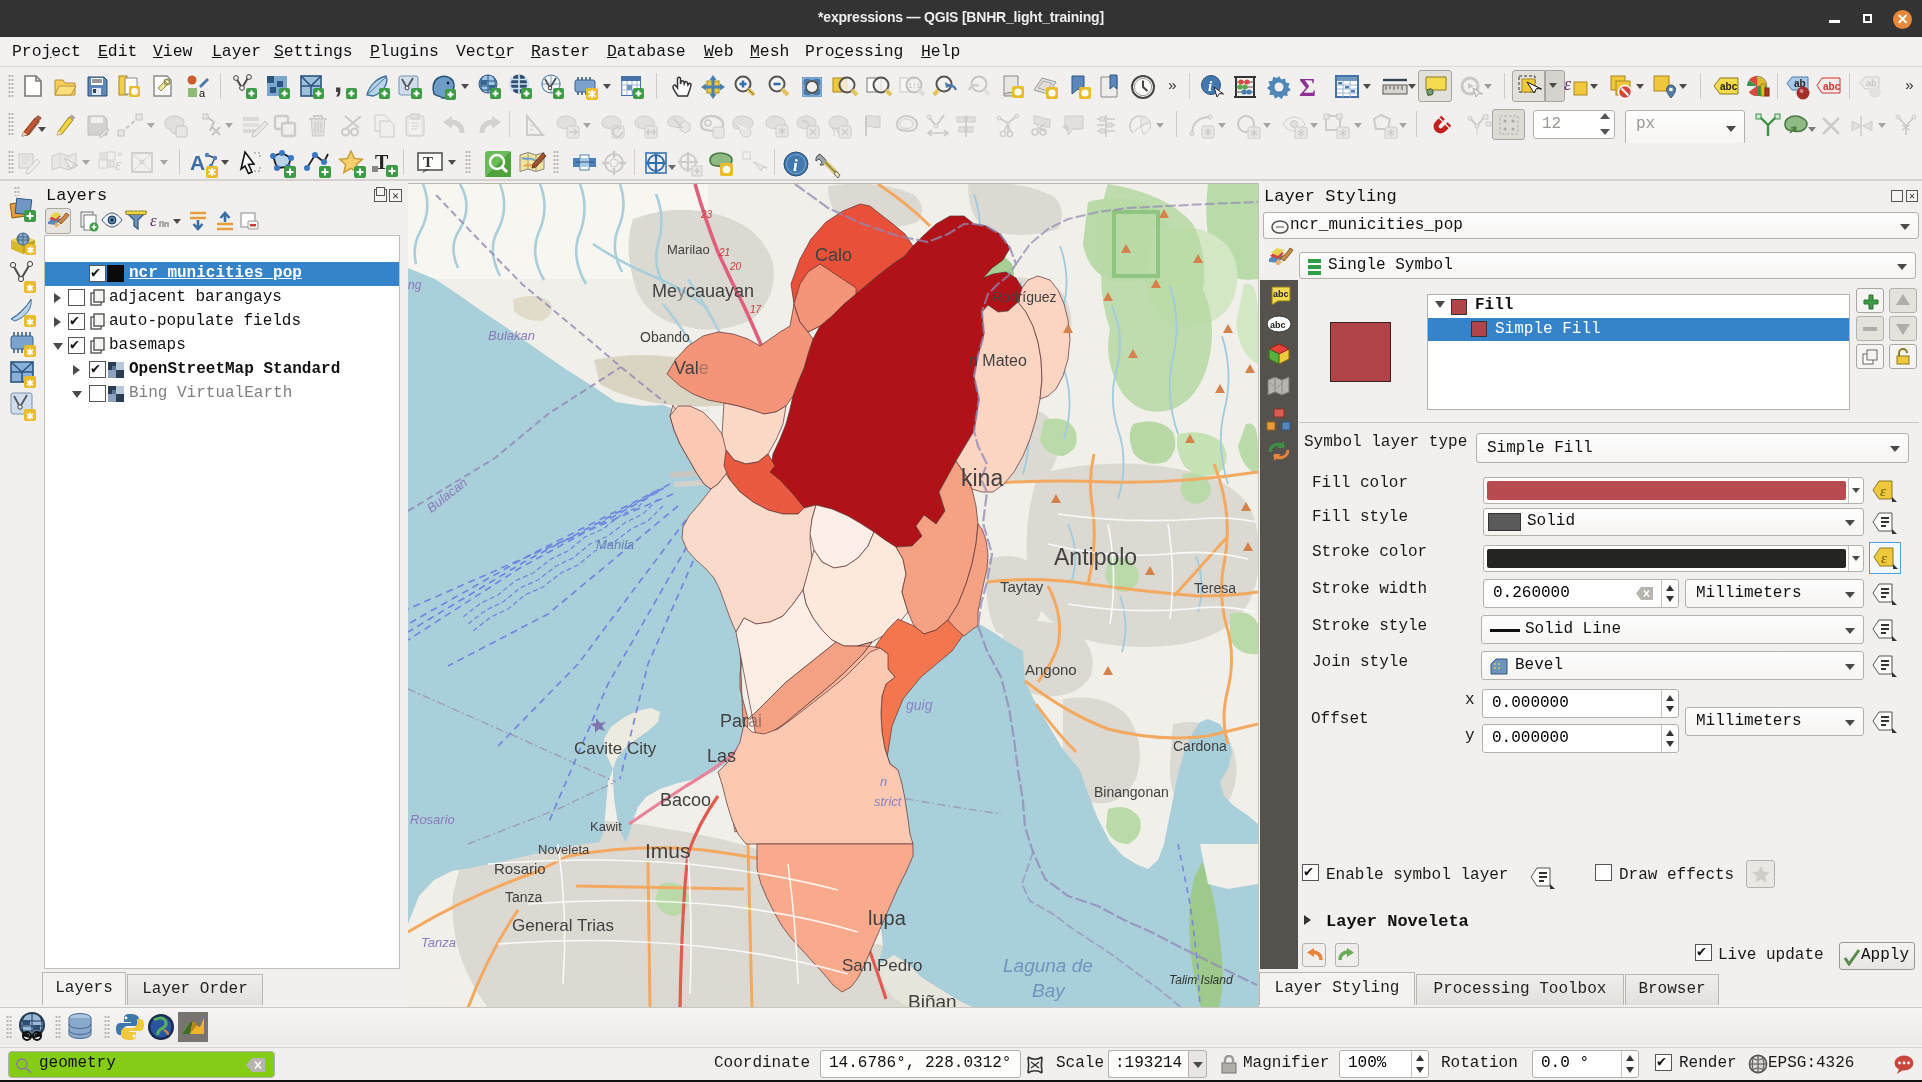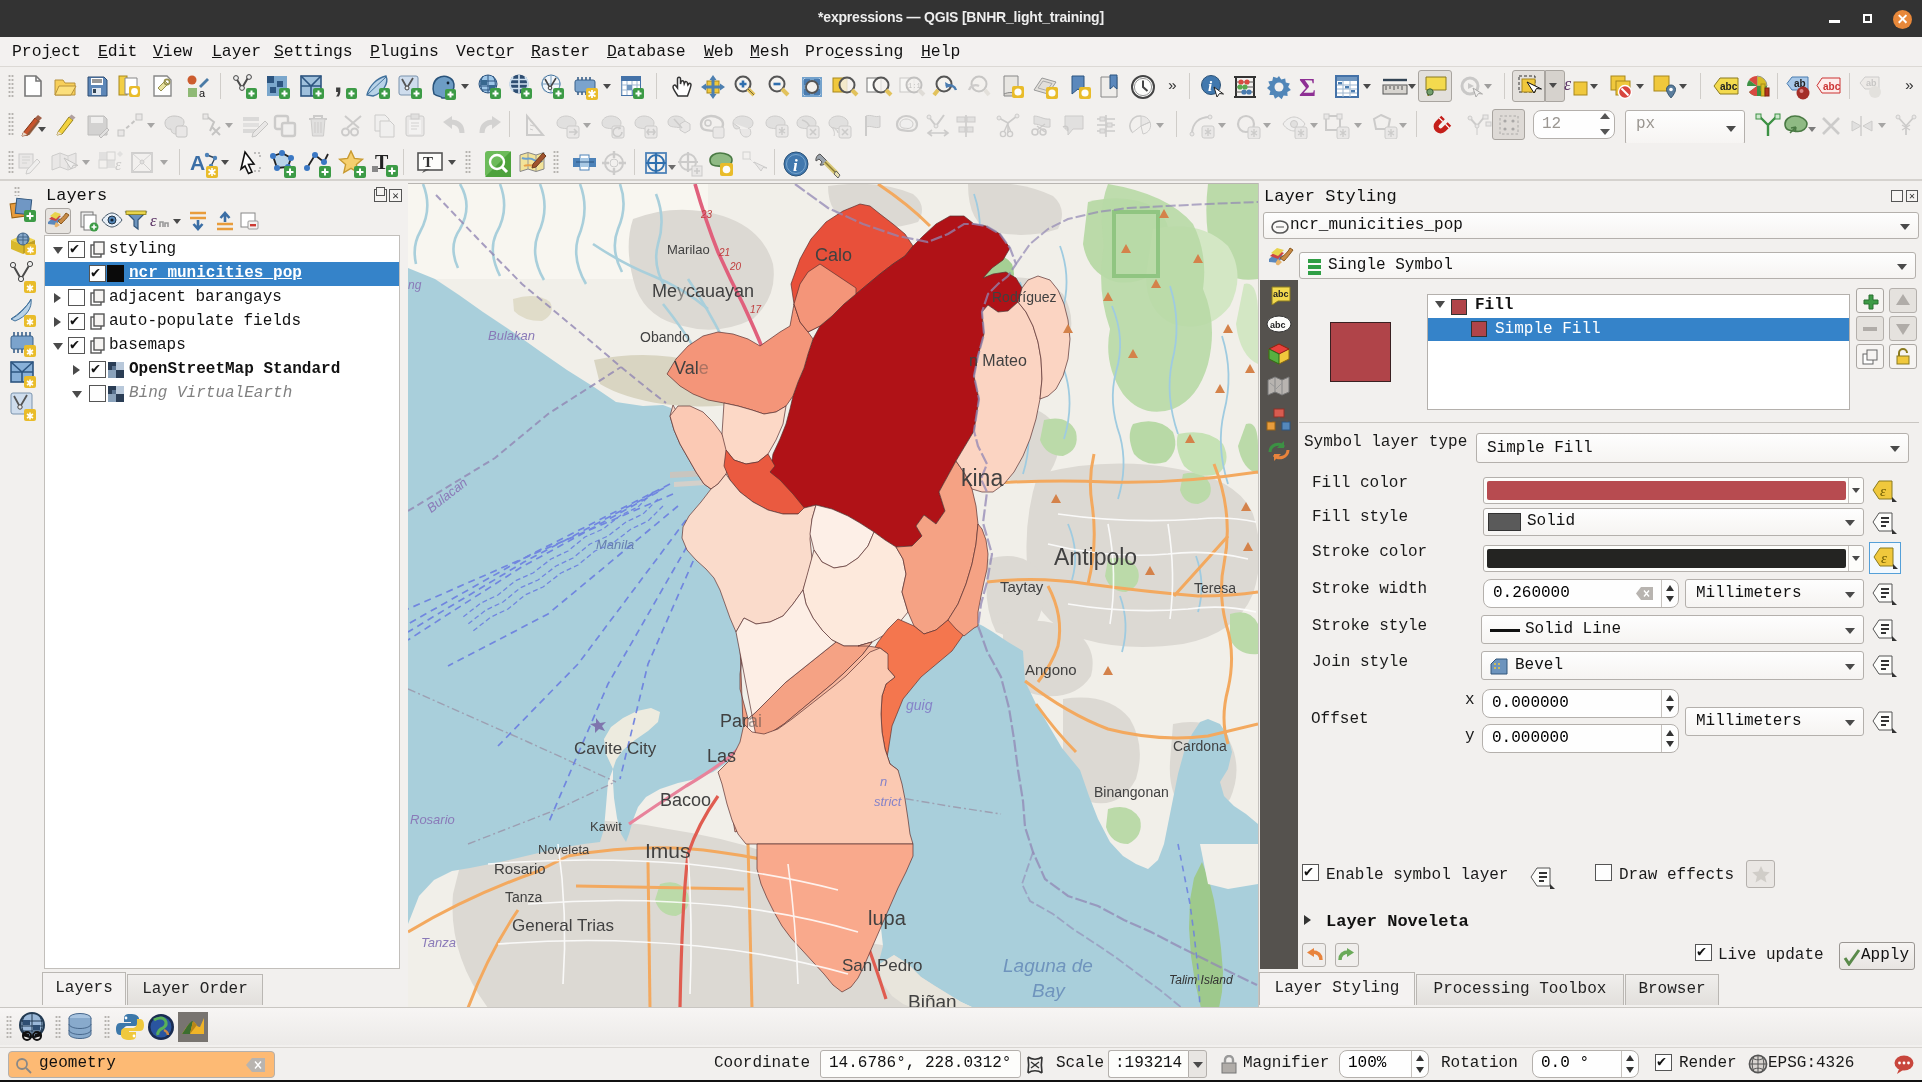--- a/index.html
+++ b/index.html
@@ -28,21 +28,21 @@
 .cb.ck:after{content:"✔";position:absolute;left:1px;top:-3px;font-size:15px;color:#111;font-weight:bold}
 .tri-r{position:absolute;width:0;height:0;border-top:5px solid transparent;border-bottom:5px solid transparent;border-left:7px solid #4a4a4a;top:7px}
 .tri-d{position:absolute;width:0;height:0;border-left:5px solid transparent;border-right:5px solid transparent;border-top:7px solid #4a4a4a;top:9px}
 
 #map{position:absolute;left:408px;top:183px;width:850px;height:824px;background:#f1efe9;overflow:hidden;border-top:1px solid #b8b5b1}
 
 #rightpanel{position:absolute;left:1258px;top:183px;width:664px;height:824px;background:#f2f0ee;border-left:1px solid #c6c3bf}
 .combo{position:absolute;background:linear-gradient(#fefefe,#f6f4f2);border:1px solid #b4b0ac;border-radius:3px}
 .combo .carr{position:absolute;right:8px;top:50%;margin-top:-2px;width:0;height:0;border-left:5px solid transparent;border-right:5px solid transparent;border-top:6px solid #4a4a4a}
 .rlabel{position:absolute;font-size:16px;color:#1a1a1a}
-.spin{position:absolute;background:#fefefe;border:1px solid #b4b0ac;border-radius:8px}
+.spin{position:absolute;background:#fefefe;border:1px solid #b4b0ac;border-radius:3px}
 
 #pluginrow{position:absolute;left:0;top:1007px;width:1922px;height:38px;background:linear-gradient(#f7f5f4,#eceae8);border-top:1px solid #c9c6c2}
 #statusbar{position:absolute;left:0;top:1047px;width:1922px;height:33px;background:#f2f0ee;border-top:1px solid #d8d5d1;font-size:16px}
 #blackline{position:absolute;left:0;top:1080px;width:1922px;height:2px;background:#111}
 .tab{position:absolute;height:31px;background:linear-gradient(#f0eeec,#e2dfdc);border:1px solid #bab7b3;border-bottom:none;font-size:16px;color:#222;text-align:center}
 .tab.sel{background:#f4f2f1;height:33px;z-index:2}
 </style>
 </head>
 <body>
 <div id="titlebar">
@@ -1158,29 +1158,20 @@
       </svg>
     </div>
 <div class="ic" style="left:196px;top:27px">
       <svg width="22" height="22">
         <rect x="3" y="3" width="14" height="14" fill="#fff" stroke="#888"></rect>
         <rect x="10" y="11" width="10" height="8" rx="1" fill="#f4f2f0" stroke="#999"></rect>
         <rect x="12" y="14" width="6" height="2.4" fill="#cc3b33"></rect>
       </svg>
     </div>
 <div id="layers-tree">
-  <div class="trow" style="top:2px">
-        <span class="tri-d" style="left:8px"></span>
-        <span class="cb ck" style="left:23px"></span>
-        <svg style="position:absolute;left:44px;top:3px" width="18" height="18">
-          <rect x="2" y="4" width="10" height="12" fill="none" stroke="#555" stroke-width="1.4"></rect>
-          <rect x="5" y="1" width="10" height="12" fill="#f6f4f2" stroke="#555" stroke-width="1.4"></rect>
-        </svg>
-        <span style="position:absolute;left:64px;top:2px">styling</span>
-      </div>
   <div class="trow" style="top:26px;background:#3583c9">
         <span class="cb ck" style="left:44px"></span>
         <span style="position:absolute;left:62px;top:3px;width:17px;height:17px;background:#0a0a0a"></span>
         <span style="position:absolute;left:84px;top:2px;color:#fff;font-weight:bold;text-decoration:underline">ncr_municities_pop</span>
       </div>
   <div class="trow" style="top:50px">
         <span class="tri-r" style="left:9px"></span>
         <span class="cb" style="left:23px"></span>
         <svg style="position:absolute;left:44px;top:3px" width="18" height="18">
           <rect x="2" y="4" width="10" height="12" fill="none" stroke="#555" stroke-width="1.4"></rect>
@@ -1221,21 +1212,21 @@
   <div class="trow" style="top:146px">
         <span class="tri-d" style="left:27px"></span>
         <span class="cb" style="left:44px"></span>
         <svg style="position:absolute;left:62px;top:3px" width="18" height="18">
           <rect x="1" y="1" width="8" height="8" fill="#2a3d55"></rect>
           <rect x="9" y="9" width="8" height="8" fill="#2a3d55"></rect>
           <rect x="9" y="1" width="8" height="8" fill="#b8c8da"></rect>
           <rect x="1" y="9" width="8" height="8" fill="#8aa2bb"></rect>
           <rect x="5" y="5" width="4" height="4" fill="#5a7390"></rect>
         </svg>
-        <span style="position:absolute;left:84px;top:2px;font-style:italic;color:#808080">Bing VirtualEarth</span>
+        <span style="position:absolute;left:84px;top:2px;color:#808080">Bing VirtualEarth</span>
       </div>
 </div>
 <div class="tab sel" style="left:0px;top:789px;width:84px;line-height:31px">Layers</div>
 <div class="tab" style="left:85px;top:791px;width:136px;line-height:29px">Layer Order</div>
 </div>
 
 <div id="map">
 <svg width="850" height="824" viewBox="0 0 850 824">
 <rect width="850" height="824" fill="#f1efe9"></rect>
 <rect x="0" y="0" width="300" height="95" fill="#f8f6f0"></rect>
@@ -1809,21 +1800,21 @@
 <div class="ic" style="left:178px;top:4px">
       <svg width="30" height="30">
         <rect x="0" y="0" width="30" height="30" fill="#787470"></rect>
         <path d="M4 22c4-6 7-12 11-12 3 0 3 5 7 5l4-9v16z" fill="#f0b428"></path>
         <path d="M4 22c4-6 8-13 11-13l-3 13z" fill="#3c6e30"></path>
         <path d="M15 9l4 4-7 9z" fill="#b88618"></path>
       </svg>
     </div>
 </div>
 <div id="statusbar">
-<div style="position:absolute;left:8px;top:3px;width:267px;height:27px;background:#fdba74;border:1px solid #b4b0ac;border-radius:4px">
+<div style="position:absolute;left:8px;top:3px;width:267px;height:27px;background:#84cc16;border:1px solid #b4b0ac;border-radius:4px">
       <svg style="position:absolute;left:6px;top:5px" width="18" height="18">
         <circle cx="7" cy="7" r="5" fill="none" stroke="#888" stroke-width="1.8"></circle>
         <path d="M11 11l5 5" stroke="#888" stroke-width="1.8"></path>
       </svg>
       <span style="position:absolute;left:30px;top:2px;color:#111">geometry</span>
       <svg style="position:absolute;right:8px;top:5px" width="20" height="16">
         <path d="M6 1h13v14H6L0 8z" fill="#b8b4b0"></path>
         <path d="M9 4.5l6 7M15 4.5l-6 7" stroke="#fff" stroke-width="1.4"></path>
       </svg>
     </div>

